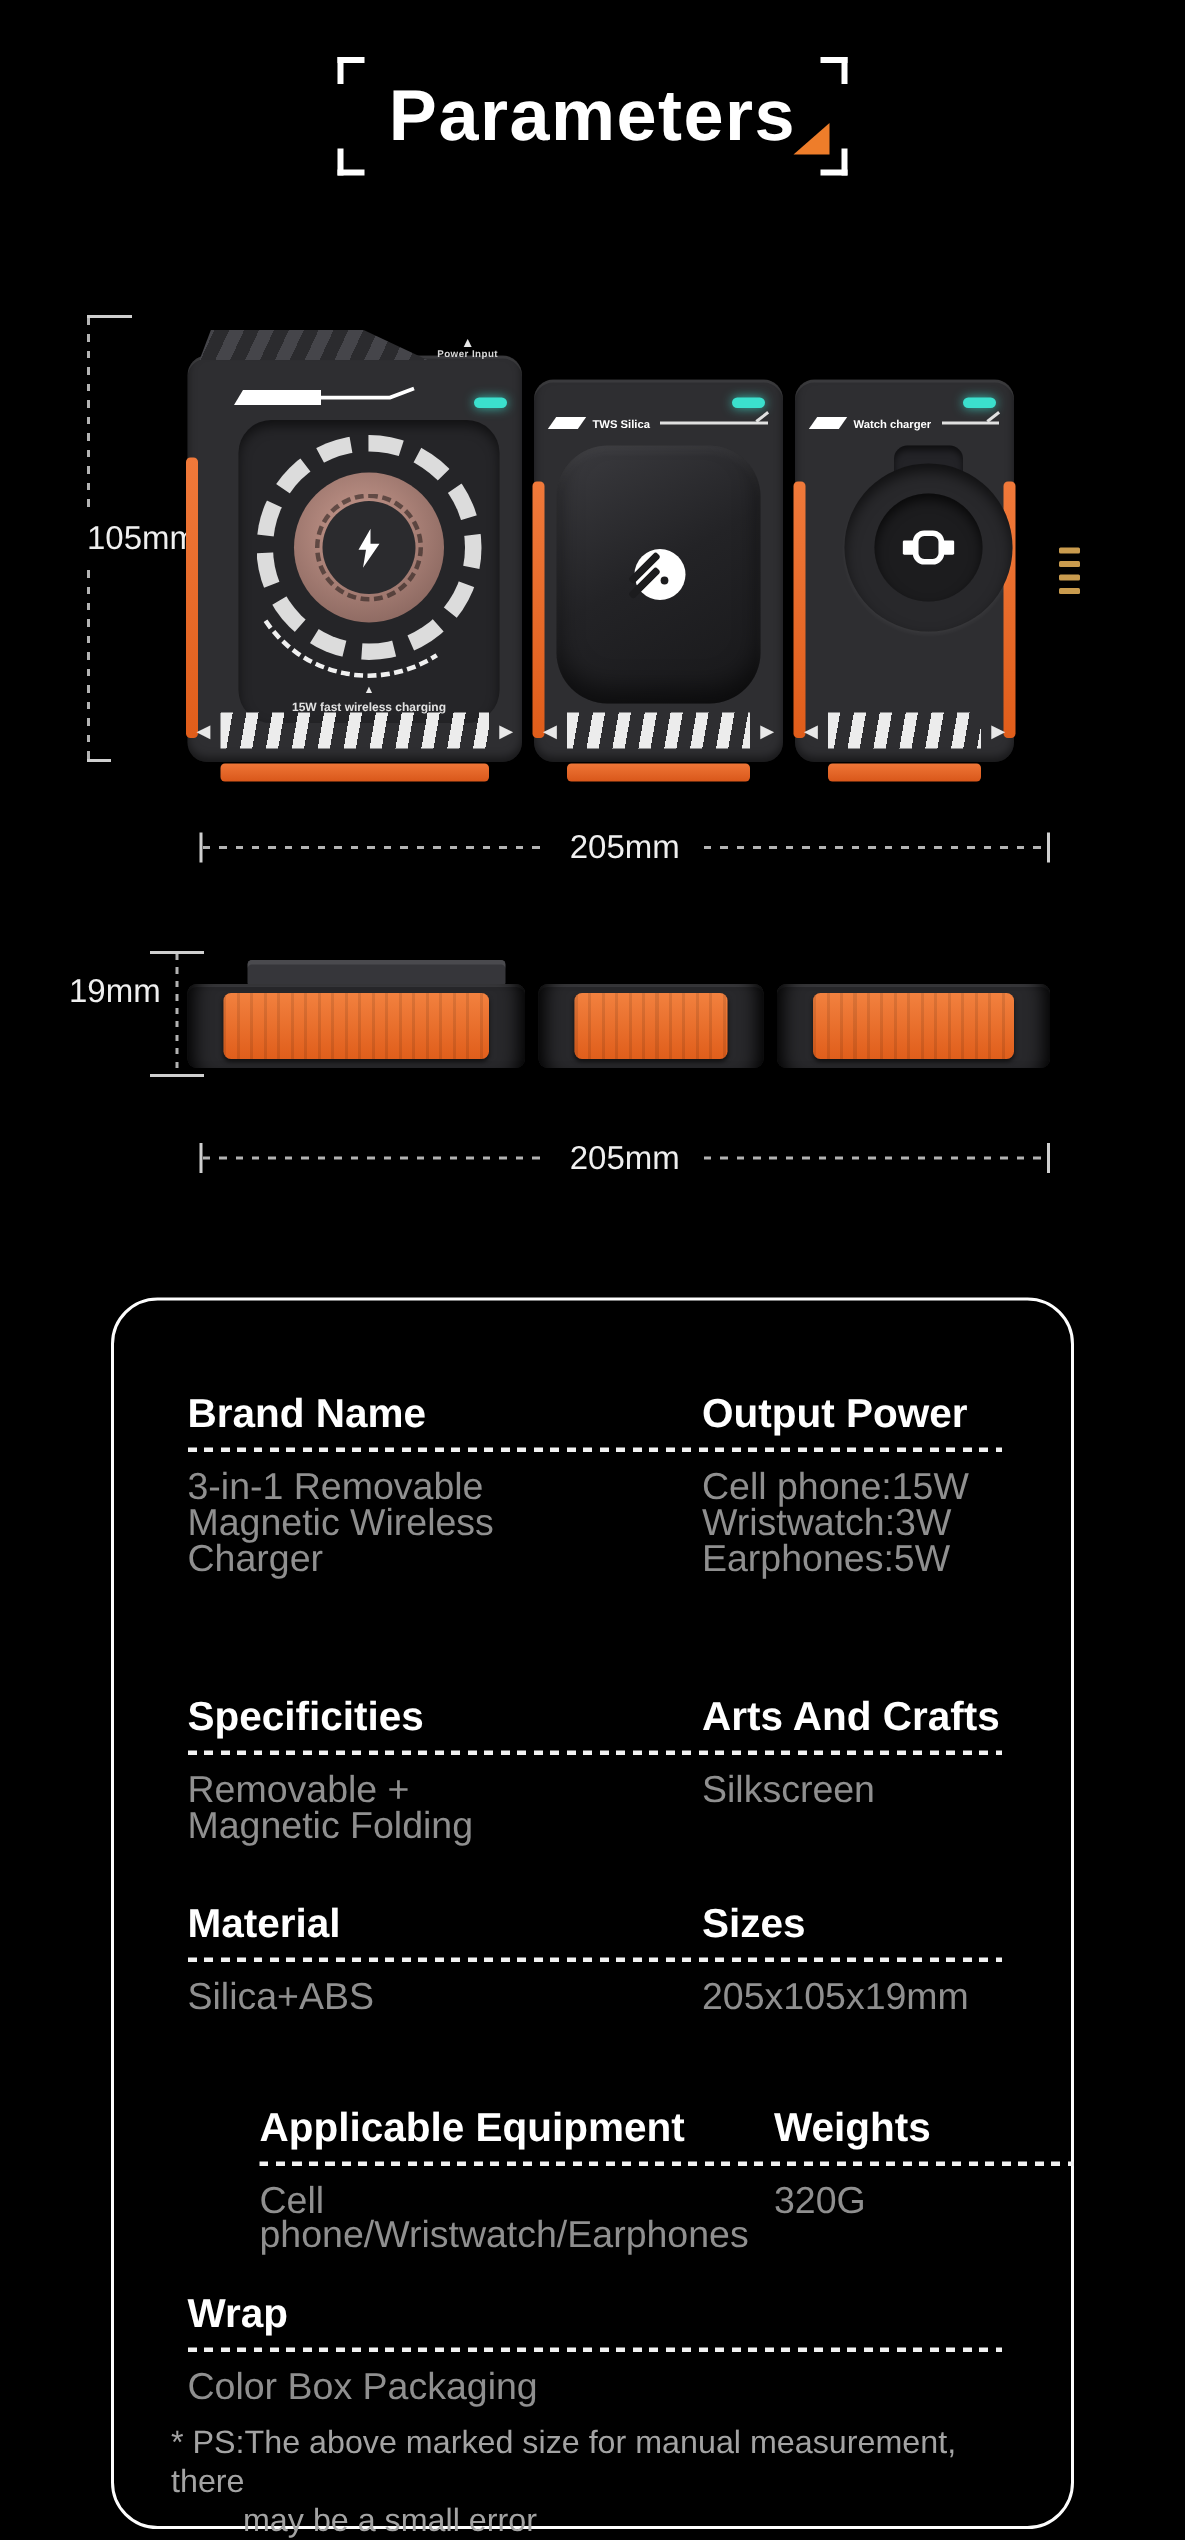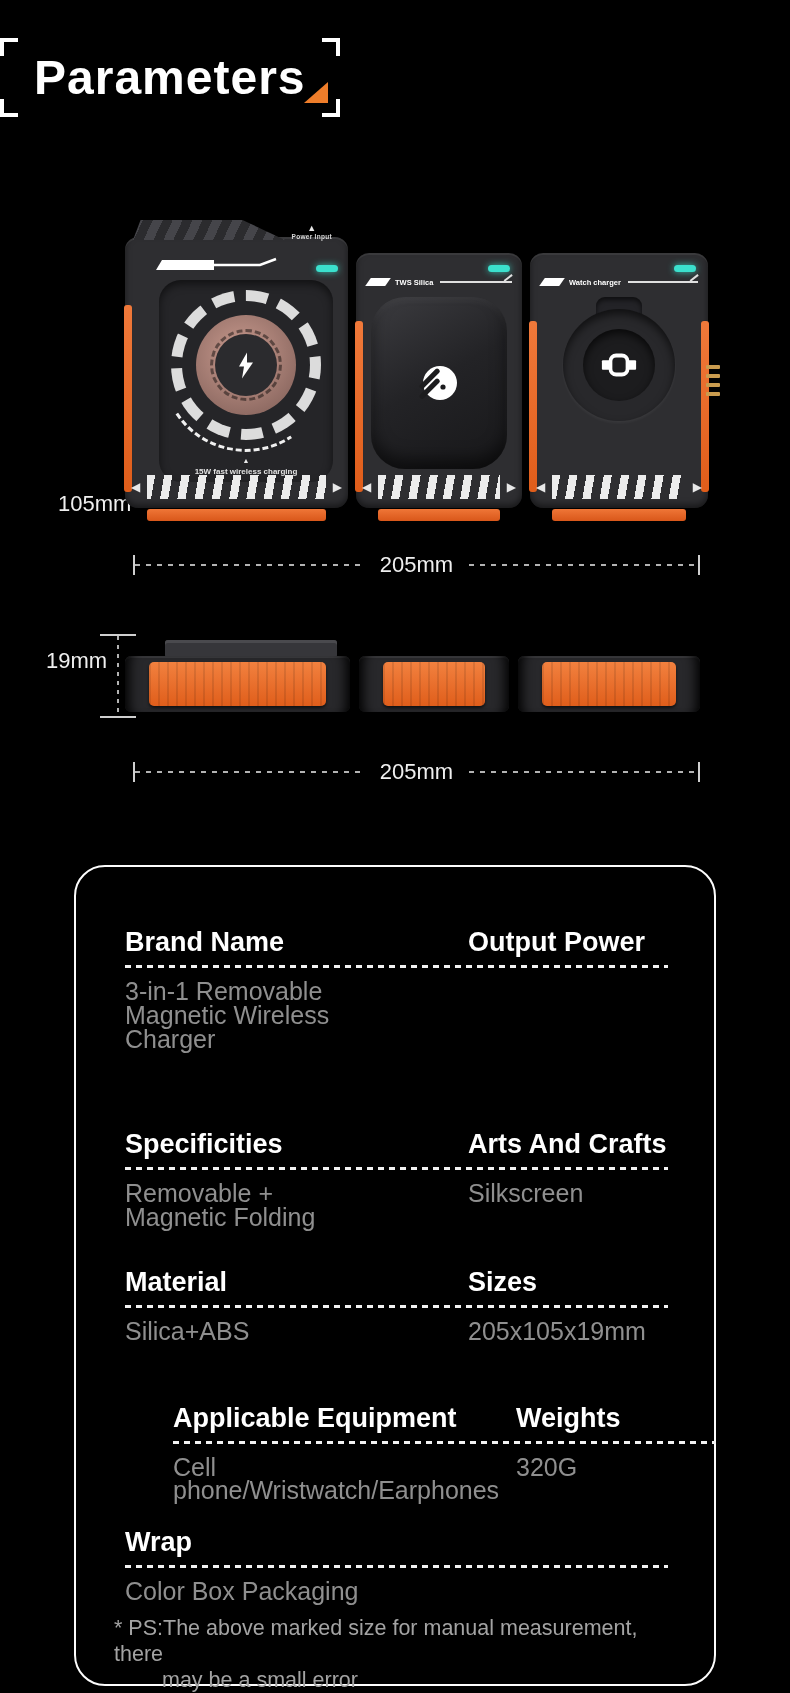--- a/index.html
+++ b/index.html
@@ -3,64 +3,64 @@
 <meta charset="utf-8">
 <style>
   * { margin:0; padding:0; box-sizing:border-box; }
   html,body { background:#000; }
   .canvas {
     position:relative; width:790px; height:1693px; background:#000;
     overflow:hidden; font-family:"Liberation Sans", "DejaVu Sans", sans-serif;
   }
 
   
-  .title-wrap { position:absolute; left:0; top:38px; width:100%; display:flex; justify-content:flex-start; }
+  .title-wrap { position:absolute; left:0; top:38px; width:100%; display:flex; justify-content:center; }
   .title-box { position:relative; padding:12px 34px; }
   .title-text { font-size:48px; font-weight:bold; color:#fff; letter-spacing:1px; }
   .corner { position:absolute; width:18px; height:18px; }
   .corner.tl { left:0; top:0; border-left:4px solid #fff; border-top:4px solid #fff; }
   .corner.tr { right:0; top:0; border-right:4px solid #fff; border-top:4px solid #fff; }
   .corner.bl { left:0; bottom:0; border-left:4px solid #fff; border-bottom:4px solid #fff; }
   .corner.br { right:0; bottom:0; border-right:4px solid #fff; border-bottom:4px solid #fff; }
   .title-tri { position:absolute; right:12px; bottom:14px; width:0; height:0;
     border-left:24px solid transparent; border-bottom:21px solid #EE7D2A; }
 
   
   .dlabel { color:#efefef; font-size:22px; white-space:nowrap; }
   .dimh { position:absolute; display:flex; align-items:center; height:24px; }
   .dimh .cap { width:2px; height:20px; background:#cfcfcf; }
   .dimh .hdash { flex:1; height:2px;
     background:repeating-linear-gradient(90deg,#b3b3b3 0 5px,transparent 5px 11px); }
   .dimh .dlabel { margin:11px 16px; }
   .dimw1 { left:133px; top:553px; width:567px; }
   .dimw2 { left:133px; top:760px; width:567px; }
 
-  .dimv { position:absolute; left:58px; top:227px; width:64px; height:298px;
-    display:flex; align-items:flex-end; }
+  .dimv { position:absolute; left:58px; top:210px; width:64px; height:298px;
+    display:flex; flex-direction:column; align-items:flex-start; }
   .dimv .capv { width:30px; height:2px; background:#cfcfcf; }
   .dimv .vdash { flex:1; width:2px;
     background:repeating-linear-gradient(180deg,#b3b3b3 0 5px,transparent 5px 11px); }
   .dimv .dlabel { margin:8px 0; }
   .dimv .capv.small { width:16px; }
 
   .thick-label { position:absolute; left:46px; top:648px; }
   .thick-marker { position:absolute; left:96px; top:634px; width:44px; height:84px;
     display:flex; flex-direction:column; align-items:center; }
   .thick-marker .caph { width:36px; height:2px; background:#cfcfcf; }
   .thick-marker .vdash { flex:1; width:2px;
     background:repeating-linear-gradient(180deg,#b3b3b3 0 4px,transparent 4px 9px); }
 
   
   .device-front { position:absolute; left:125px; top:220px; width:583px; height:305px;
     display:flex; }
   .mod { position:relative; background:#2e2e31; border-radius:13px;
     box-shadow:inset 0 2px 0 rgba(255,255,255,.07), inset 0 -3px 6px rgba(0,0,0,.5); }
   .mod1 { width:223px; margin-top:17px; height:271px; }
   .mod2 { width:166px; margin-left:8px; margin-top:33px; height:255px; }
-  .mod3 { width:178px; margin-left:8px; margin-top:33px; height:255px; }
+  .mod3 { width:146px; margin-left:8px; margin-top:33px; height:255px; }
 
   .strip { position:absolute; width:8px; top:68px; bottom:16px; border-radius:3px;
     background:linear-gradient(180deg,#f0793a,#e05d1a); }
   .strip.sl { left:-1px; } .strip.sr { right:-1px; }
 
   .led { position:absolute; width:22px; height:7px; border-radius:4px; background:#3BE0CD;
     box-shadow:0 0 7px rgba(59,224,205,.8); }
   .mod1 .led { top:28px; right:10px; }
   .mod2 .led, .mod3 .led { top:12px; right:12px; }
 
@@ -324,20 +324,25 @@
         <span class="shead">Brand Name</span>
         <span class="shead col2">Output Power</span>
       </div>
       <div class="dashline"></div>
       <div class="row-values">
         <div class="val vleft">
           <div>3-in-1 Removable</div>
           <div>Magnetic Wireless</div>
           <div>Charger</div>
         </div>
+        <div class="val vright">
+          <div>Cell phone:15W</div>
+          <div>Wristwatch:3W</div>
+          <div>Earphones:5W</div>
+        </div>
       </div>
     </div>
 
     <div class="srow r2">
       <div class="row-headers">
         <span class="shead">Specificities</span>
         <span class="shead col2">Arts And Crafts</span>
       </div>
       <div class="dashline"></div>
       <div class="row-values">

